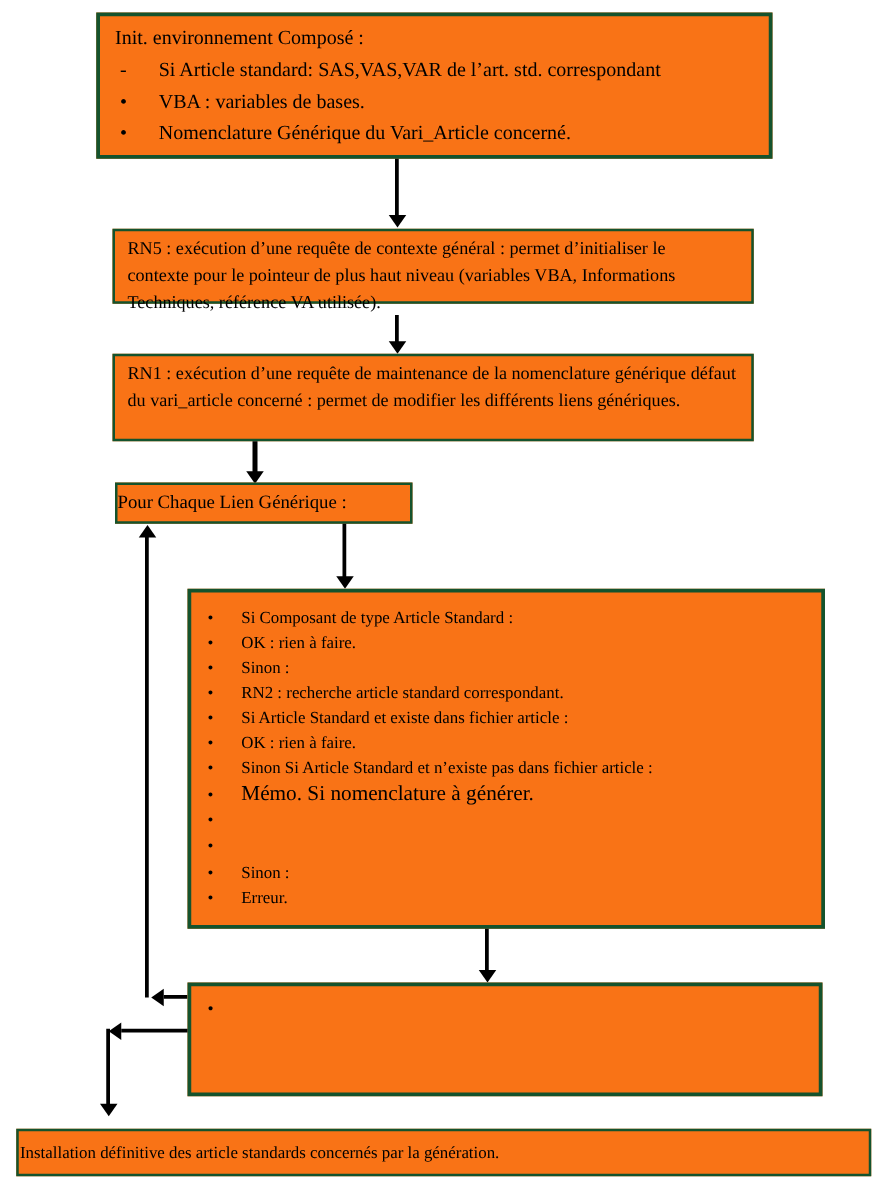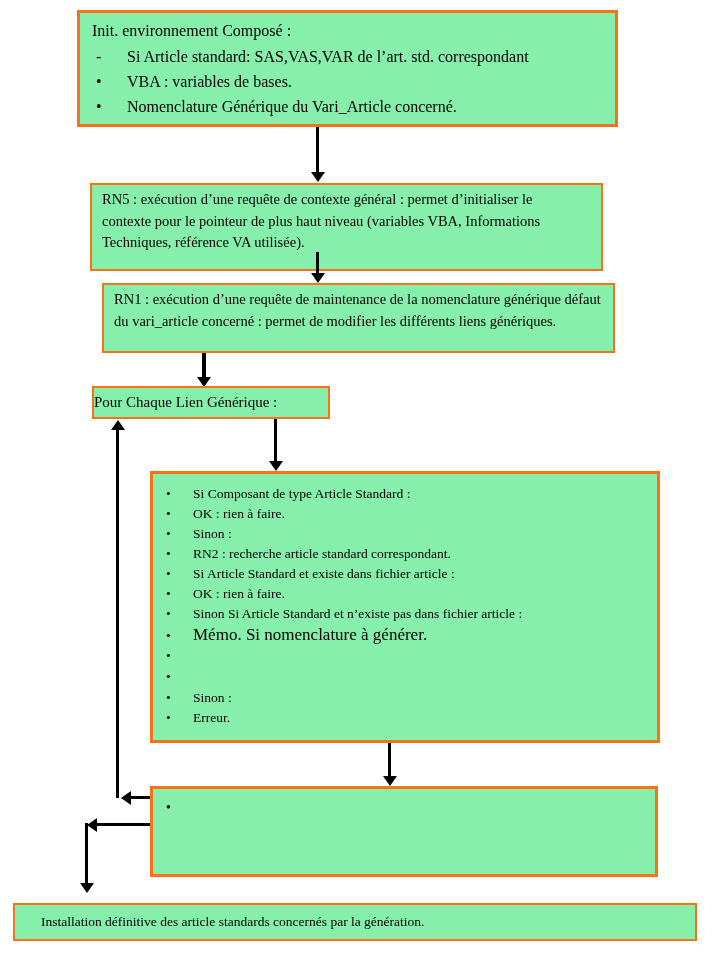--- a/index.html
+++ b/index.html
@@ -1,49 +1,49 @@
 <!DOCTYPE html>
 <html><head>
 <meta charset="utf-8">
 <style>
   html,body { margin:0; padding:0; background:#ffffff; }
   #canvas {
     position:relative; width:713px; height:953px; background:#ffffff;
     font-family:"Liberation Serif","DejaVu Serif",serif; color:#000;
     overflow:hidden;
   }
-  .box { position:absolute; box-sizing:border-box; border:2px solid #f97316; background:#86efac; }
+  .box { position:absolute; box-sizing:border-box; border:2px solid #14532d; background:#f97316; }
   .b3 { border-width:3px; }
 
   
   #box-init { left:77px; top:10px; width:541px; height:117px; padding:5px 8px 0 12px; font-size:16px; }
   #box-init .title { line-height:26px; }
   #box-init .li { display:flex; line-height:25px; }
   #box-init .mk { width:31px; flex:0 0 31px; padding-left:4px; }
 
   
-  #box-rn5ctx { left:90px; top:183px; width:513px; height:88px; padding:4px 24px 0 10px; font-size:14.5px; line-height:21.5px; }
-  #box-rn1    { left:90px; top:283px; width:513px; height:70px; padding:4px 10px 0 10px; font-size:14.5px; line-height:21.5px;margin-left:12px; }
+  #box-rn5ctx { left:90px; top:183px; width:513px; height:60px; padding:4px 24px 0 10px; font-size:14.5px; line-height:21.5px; }
+  #box-rn1    { left:90px; top:283px; width:513px; height:70px; padding:4px 10px 0 10px; font-size:14.5px; line-height:21.5px; }
 
   
   #box-loop { left:92px; top:386px; width:238px; height:33px; font-size:15px; display:flex; align-items:center; }
 
   
   #box-actions { left:150px; top:471px; width:510px; height:272px; padding:10px 6px 0 13px; font-size:13.5px; }
   #box-actions .li { display:flex; align-items:baseline; height:20px; line-height:20px; }
   #box-actions .li.em { height:22px; line-height:22px; font-size:17px; }
   #box-actions .mk { width:27px; flex:0 0 27px; font-size:13.5px; }
 
   
   #box-rn5init { left:150px; top:786px; width:508px; height:91px; padding:9px 6px 0 13px; font-size:14px; }
   #box-rn5init .li { display:flex; line-height:20px; }
   #box-rn5init .mk { width:27px; flex:0 0 27px; }
 
   
-  #box-install { left:13px; top:903px; width:684px; height:38px; font-size:13.5px; display:flex; align-items:center; padding-left:26px; }
+  #box-install { left:13px; top:903px; width:684px; height:38px; font-size:13.5px; display:flex; align-items:center; padding-left:1px; }
 
   
   .vline { position:absolute; width:3px; background:#000; }
   .hline { position:absolute; height:3px; background:#000; }
   .ah { position:absolute; width:0; height:0; }
   .ah-down { border-left:7px solid transparent; border-right:7px solid transparent; border-top:10px solid #000; }
   .ah-up   { border-left:7px solid transparent; border-right:7px solid transparent; border-bottom:10px solid #000; }
   .ah-left { border-top:7px solid transparent; border-bottom:7px solid transparent; border-right:10px solid #000; }
 </style>
 </head>

